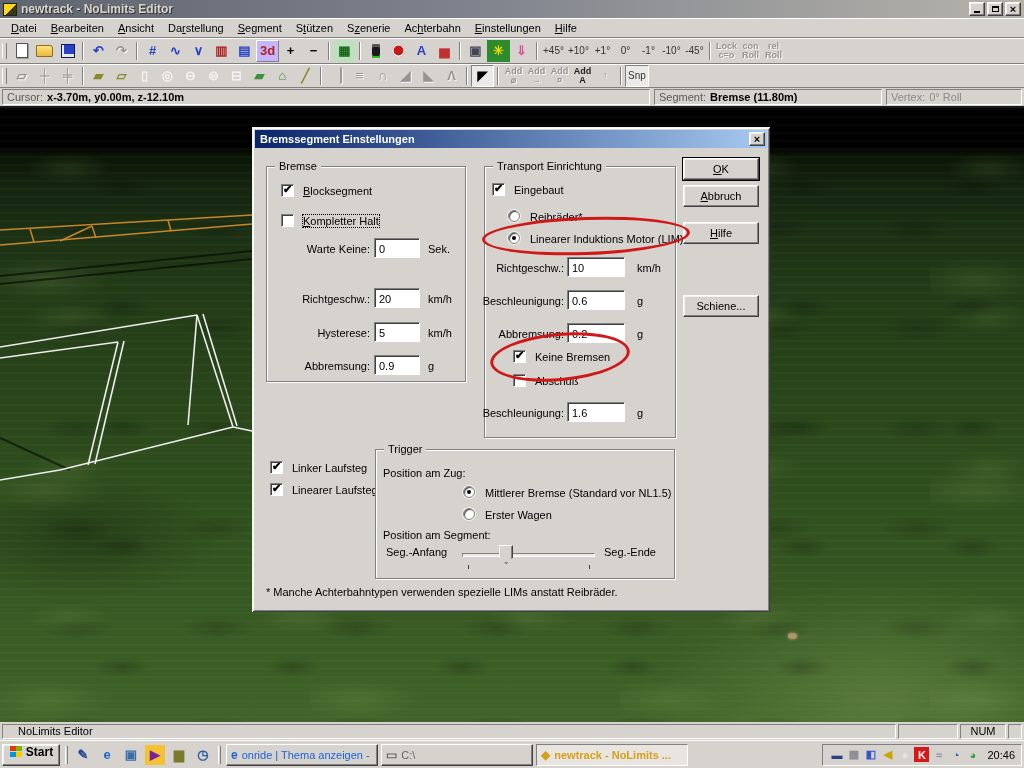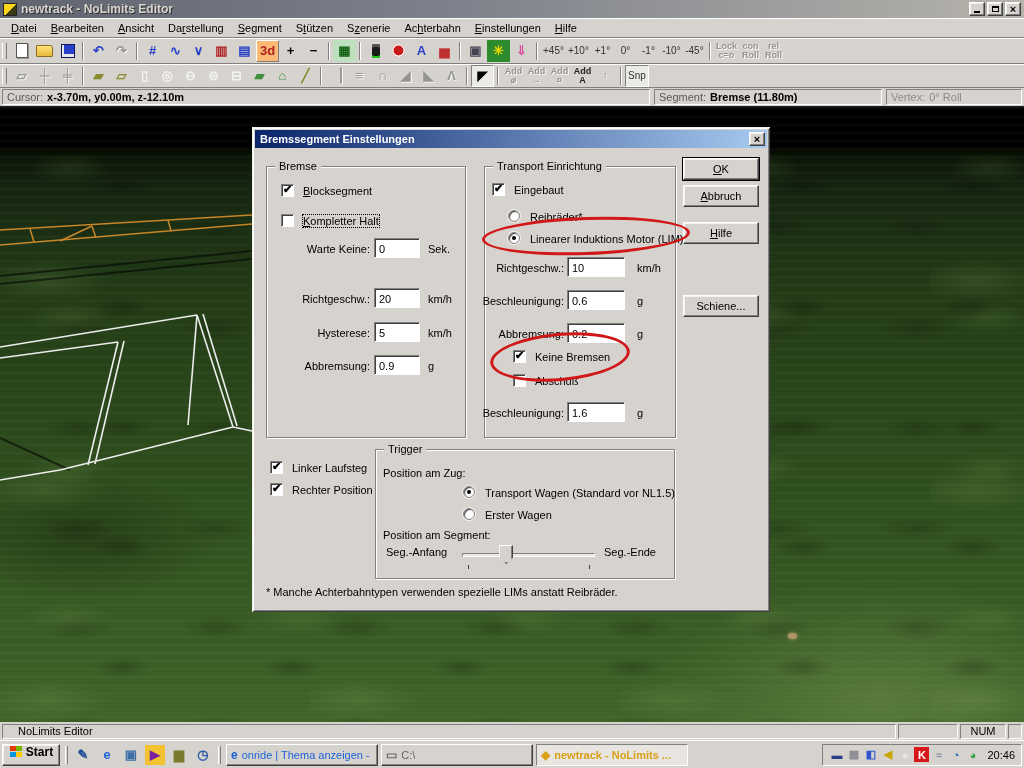--- a/index.html
+++ b/index.html
@@ -26,21 +26,21 @@
   .mitem { padding:2px 7px; color:#000; }
   .mitem u { text-decoration:underline; }
 
   
   .toolbar { position:absolute; left:0; width:1024px; background:#d6d3ce; display:flex; align-items:center; }
   .toolbar1 { top:38px; height:26px; border-bottom:1px solid #808080; box-shadow:0 1px 0 #fff inset; }
   .toolbar2 { top:64px; height:24px; border-bottom:1px solid #808080; box-shadow:0 1px 0 #fff inset; }
   .toolbar::before { content:""; width:3px; height:16px; margin:0 3px 0 2px; border-left:1px solid #fff; border-right:1px solid #808080; }
   .tsep { width:2px; height:18px; margin:0 3px; border-left:1px solid #808080; border-right:1px solid #fff; }
   .tbtn { min-width:23px; height:22px; display:flex; align-items:center; justify-content:center; padding:0 2px; color:#222; position:relative; }
-  .tbtn.fr { border:1px solid; border-color:#fff #808080 #808080 #fff; background:#fdba74; }
+  .tbtn.fr { border:1px solid; border-color:#fff #808080 #808080 #fff; background:#c4b5fd; }
   .tbtn.on { border:1px solid; border-color:#808080 #fff #fff #808080; background:#eceae6; }
   .tbtn.dis { color:#8a8a8a; text-shadow:1px 1px 0 #fff; filter:grayscale(1); opacity:.85; }
   .tbtn .g { font-size:13px; line-height:1; font-weight:bold; }
   .tbtn .g:empty { display:none; }
   .tbtn .t2 { display:flex; flex-direction:column; align-items:center; font-size:9px; line-height:9px; font-weight:bold; }
   .tbtn .t2 span:empty { display:none; }
   .tbtn.txt .g { font-size:10px; font-weight:normal; color:#333; }
   
   .k-page::before { content:""; width:10px; height:13px; background:#fff; border:1px solid #555; box-shadow:1px 1px 0 #999; }
   .k-folder::before { content:""; width:15px; height:10px; background:linear-gradient(#ffe37a,#e8b93c); border:1px solid #8a6d1f; border-radius:1px 3px 1px 1px; }
@@ -479,21 +479,21 @@
     </g>
   </svg>
 </div>
 
 <div class="dialog">
   <div class="dtitle">
     <span class="ttext">Bremssegment Einstellungen</span>
     <span class="dclose raised">×</span>
   </div>
 
-  <div class="group" style="left:14px; top:39px; width:200px; height:272px">
+  <div class="group" style="left:14px; top:39px; width:200px; height:216px">
     <span class="glabel">Bremse</span>
   </div>
   <span class="cb on" style="left:29px; top:57px"></span>
   <span class="lbl" style="left:51px; top:58px"><u>B</u>locksegment</span>
   <span class="cb" style="left:29px; top:87px"></span>
   <span class="lbl focusdots" style="left:51px; top:88px"><u>K</u>ompletter Halt</span>
 
   <span class="rlab" style="left:20px; top:116px; width:98px">Warte Keine:</span>
   <input class="inp" style="left: 122px; top: 111px; width: 46px;" value="0">
   <span class="lbl" style="left:176px; top:116px">Sek.</span>
@@ -543,28 +543,28 @@
   <span class="lbl" style="left:385px; top:280px">g</span>
 
   <span class="dbtn default" style="left:431px; top:31px"><u>O</u>K</span>
   <span class="dbtn" style="left:431px; top:58px"><u>A</u>bbruch</span>
   <span class="dbtn" style="left:431px; top:95px"><u>H</u>ilfe</span>
   <span class="dbtn" style="left:431px; top:168px">Schiene...</span>
 
   <span class="cb on" style="left:18px; top:334px"></span>
   <span class="lbl" style="left:40px; top:335px">Linker Laufsteg</span>
   <span class="cb on" style="left:18px; top:356px"></span>
-  <span class="lbl" style="left:40px; top:357px">Rechter Position</span>
+  <span class="lbl" style="left:40px; top:357px">Linearer Laufsteg</span>
 
   <div class="group" style="left:123px; top:322px; width:300px; height:130px">
     <span class="glabel">Trigger</span>
   </div>
   <span class="lbl" style="left:131px; top:340px">Position am Zug:</span>
   <span class="rb on" style="left:211px; top:359px"></span>
-  <span class="lbl" style="left:233px; top:360px">Transport Wagen (Standard vor NL1.5)</span>
+  <span class="lbl" style="left:233px; top:360px">Mittlerer Bremse (Standard vor NL1.5)</span>
   <span class="rb" style="left:211px; top:381px"></span>
   <span class="lbl" style="left:233px; top:382px">Erster Wagen</span>
   <span class="lbl" style="left:131px; top:402px">Position am Segment:</span>
   <span class="lbl" style="left:134px; top:419px">Seg.-Anfang</span>
   <div class="slider-track" style="left:210px; top:426px; width:133px">
     <span class="slider-thumb" style="left: calc(33% - 7px);"></span>
     <span class="tick" style="left:5px; top:11px"></span>
     <span class="tick" style="left:126px; top:11px"></span>
   </div>
   <span class="lbl" style="left:352px; top:419px">Seg.-Ende</span>

